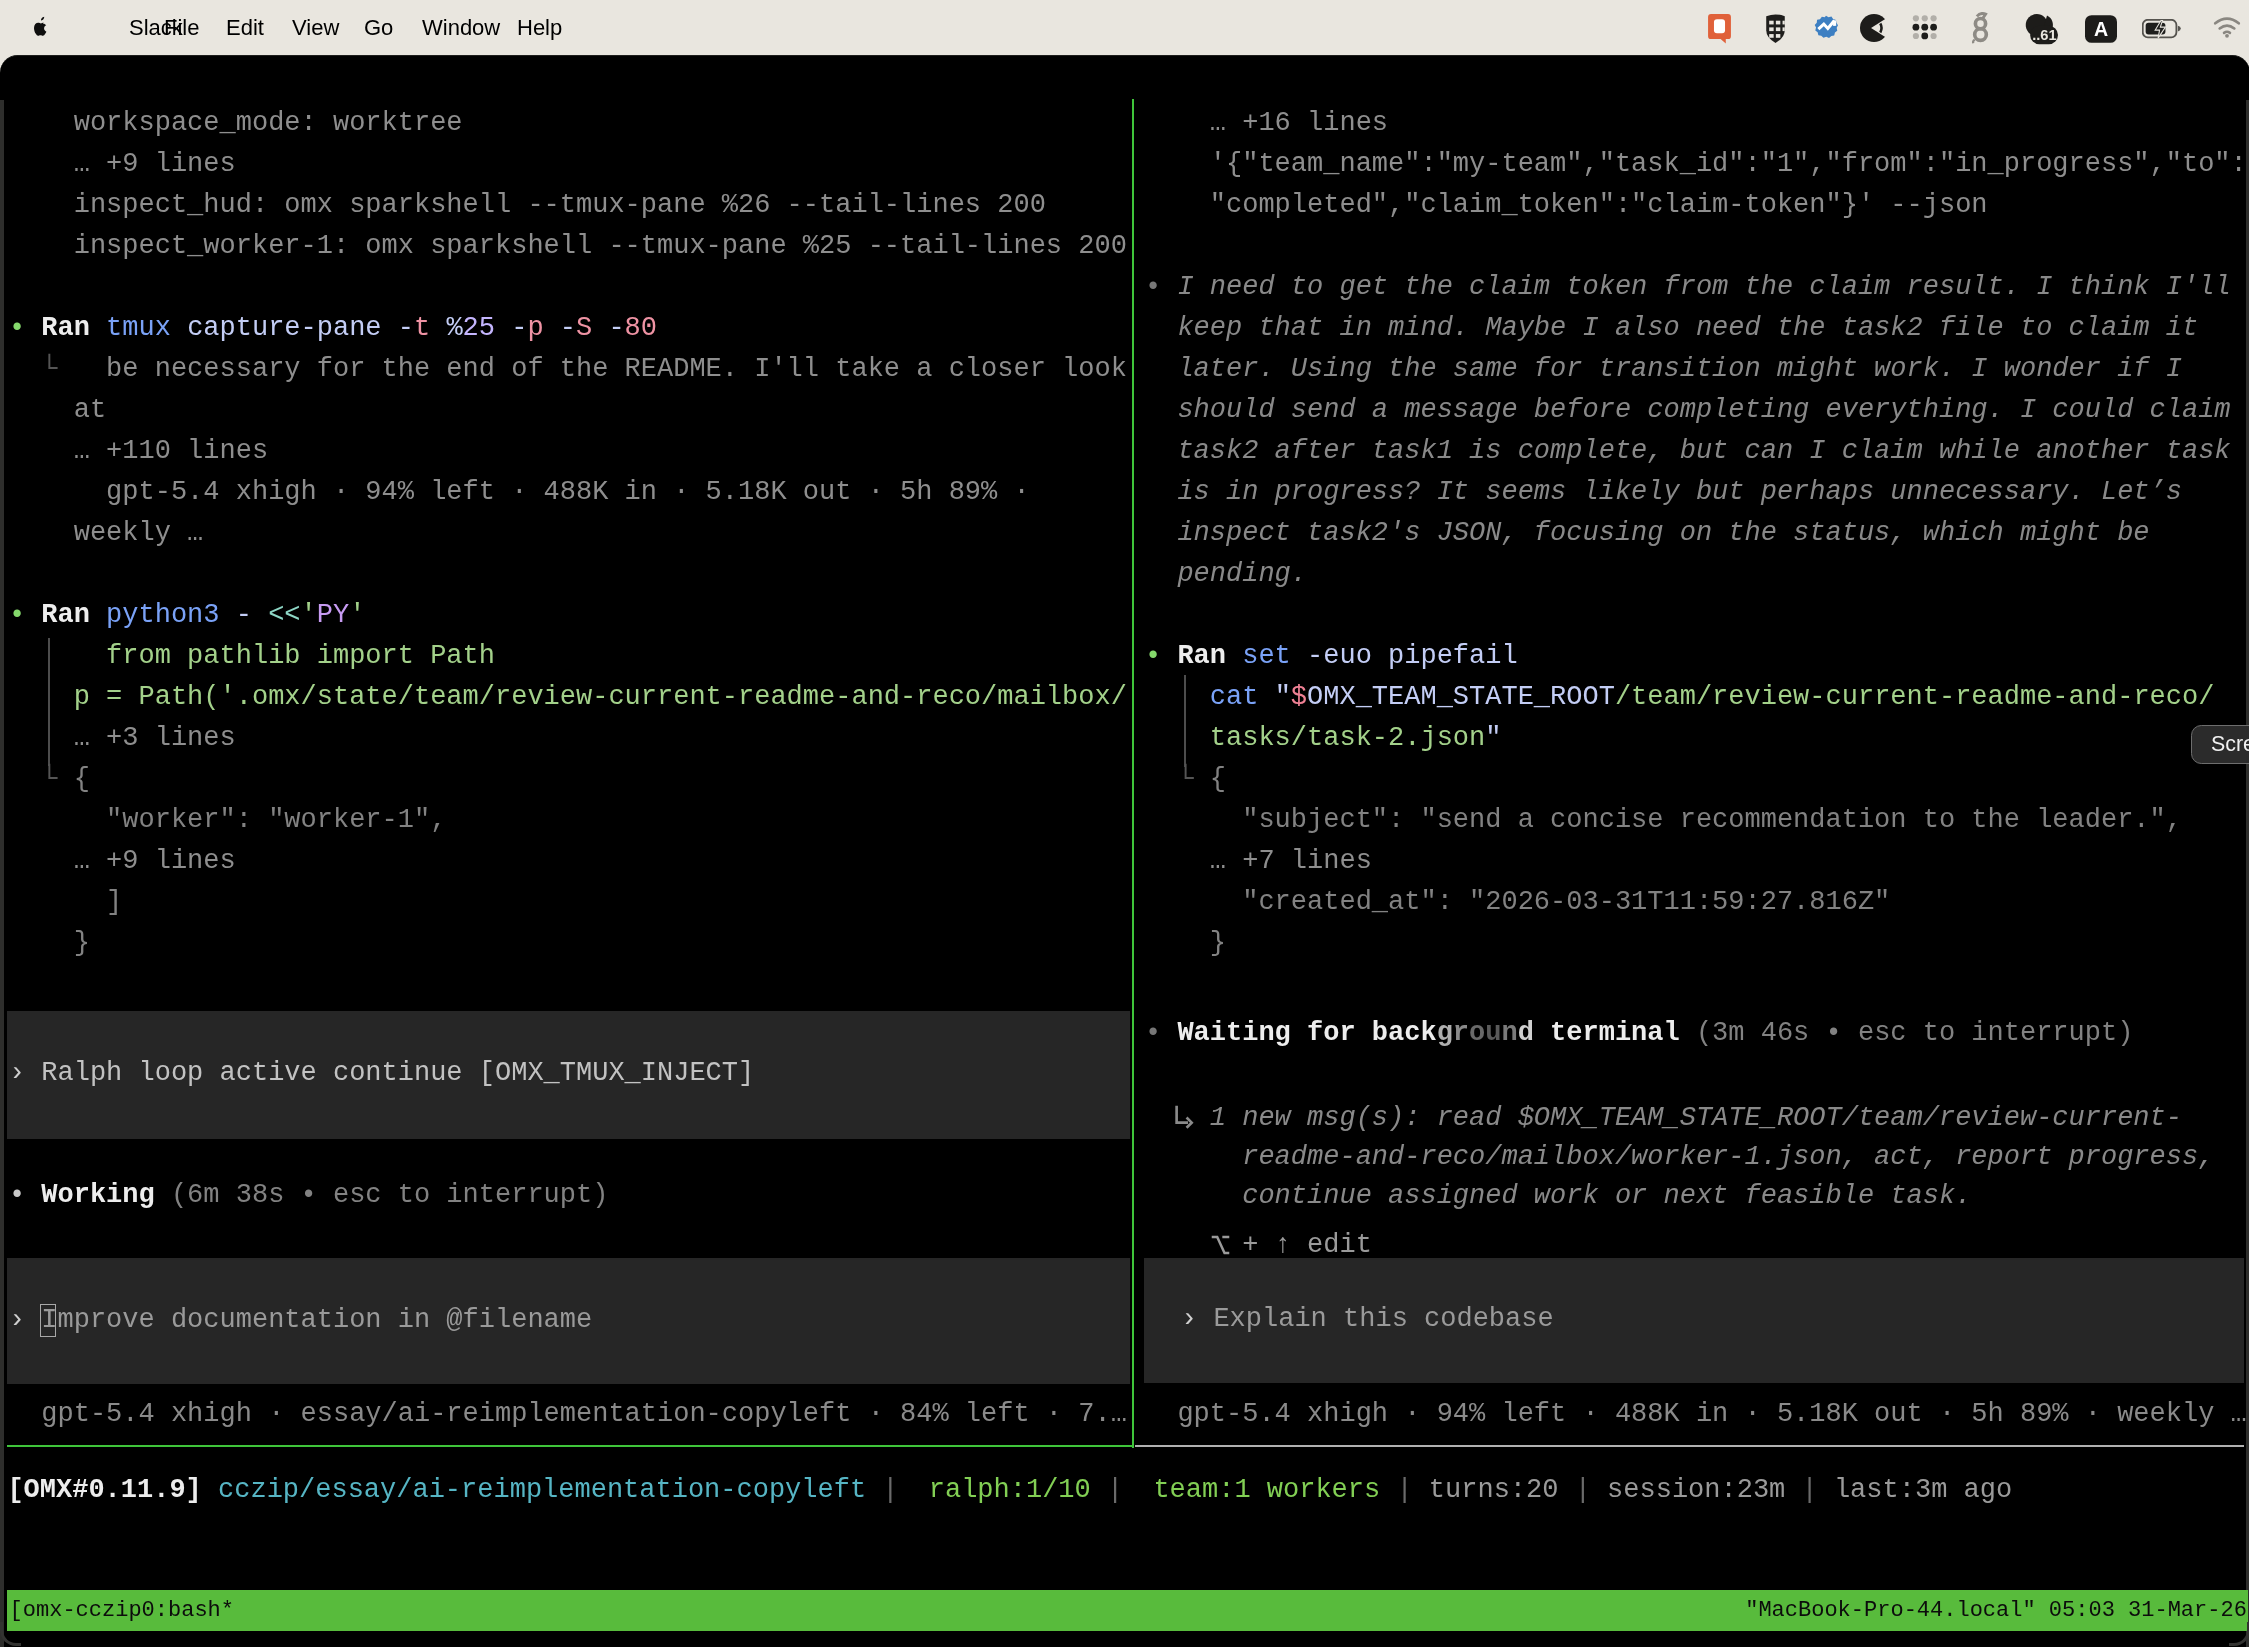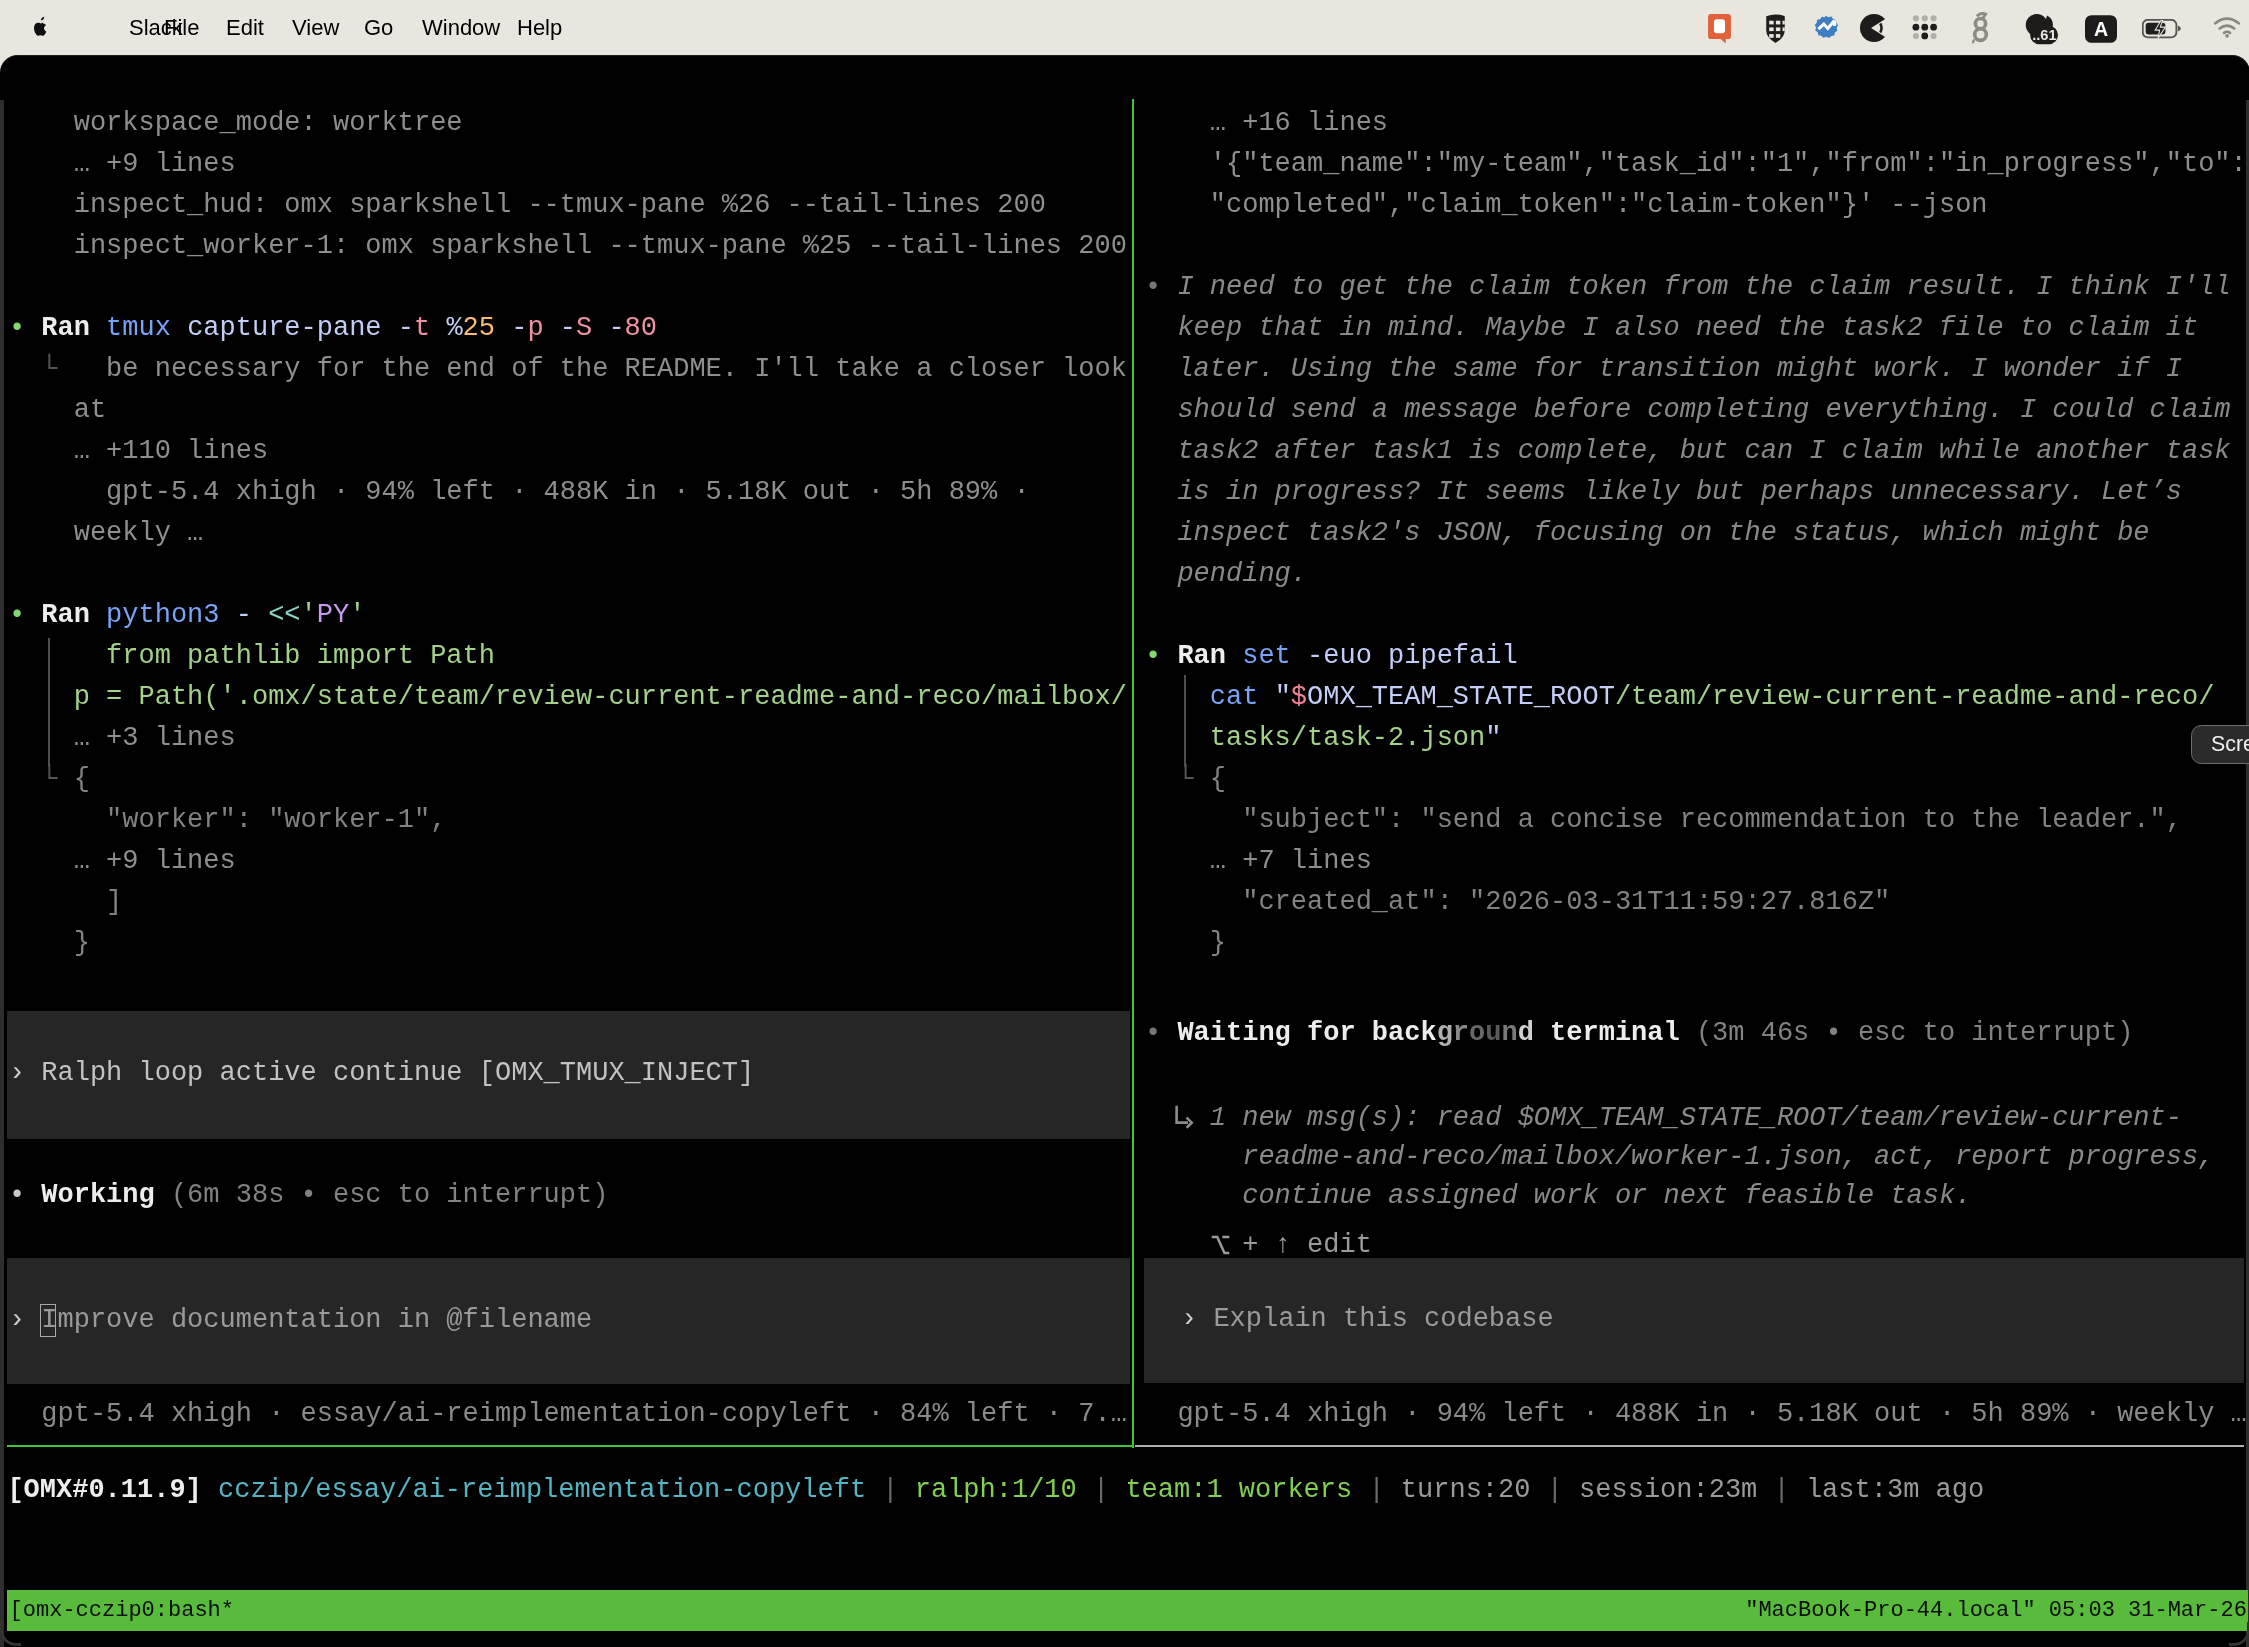--- a/index.html
+++ b/index.html
@@ -24,27 +24,27 @@
 .mono{font-family:"Liberation Mono",monospace;font-size:22px;}
 .g{color:#8e8e8e;}       
 .gd{color:#828282;}      
 .it{font-style:italic;color:#898989;}
 .w{color:#ededed;font-weight:bold;}
 .bu{color:#85d96c;}      
 .bug{color:#777777;}     
 .bl{color:#7aa2f7;}      
 .lv{color:#c3cdf5;}      
 .pk{color:#ef93a4;}      
-.or{color:#fdba74;margin-top:24px;}      
+.or{color:#c4b5fd;margin-top:24px;}      
 .pu{color:#c79bf2;}      
 .gr{color:#a3d18a;}      
 .rd{color:#ef8094;}      
 .tc{color:#56b5c4;}      
 .cy{color:#8ed7c6;}      
-.sg{color:#82cf54;}      
+.sg{color:#82cf54;margin-left:14px;}      
 .dim{color:#828282;}
 .tree{color:#555555;}
 .pp{color:#6a6a6a;}
 .box{position:absolute;background:#262626;}
 .ibx{color:#9a9a9a;}
 .pr{color:#cfcfcf;}
 </style>
 </head>
 <body>
 

